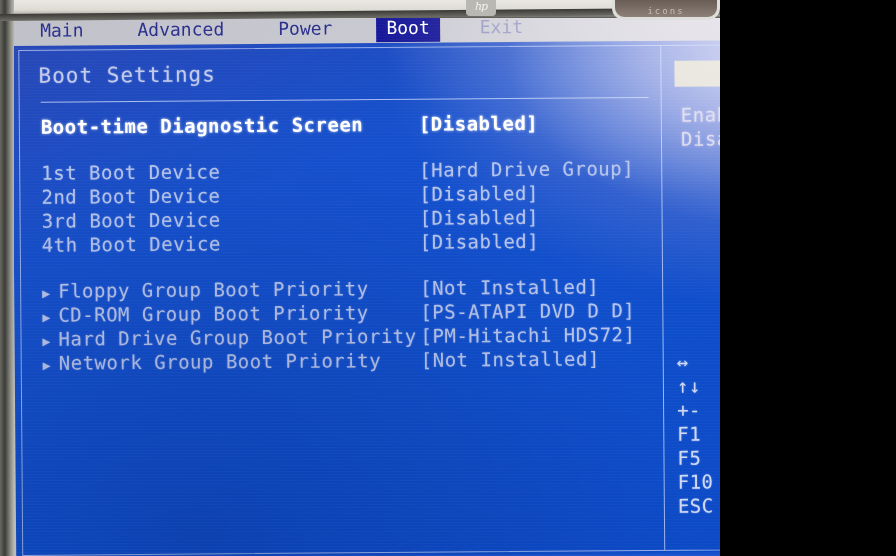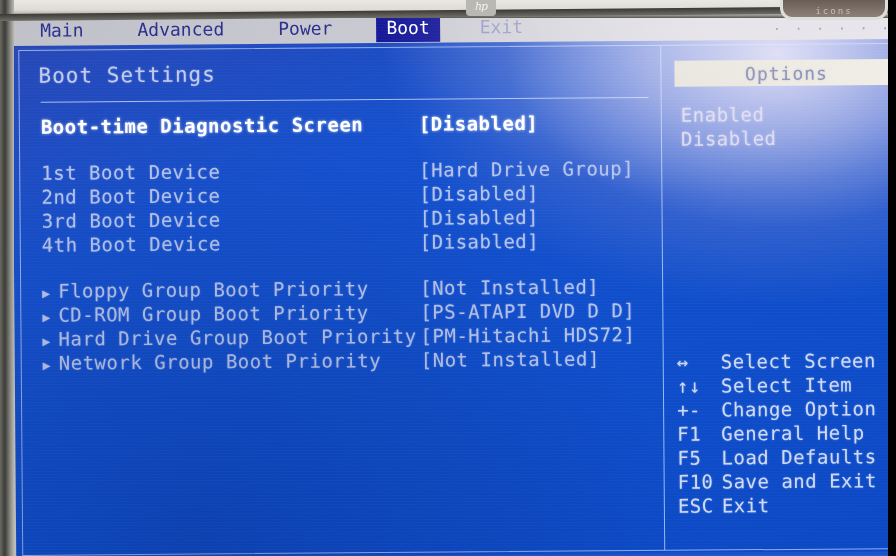--- a/index.html
+++ b/index.html
@@ -11,21 +11,21 @@
   body {
     width: 896px;
     height: 556px;
     overflow: hidden;
     font-family: "DejaVu Sans Mono", "Liberation Mono", monospace;
   }
 
   
   #photo {
     position: relative;
-    width: 888px;
+    width: 720px;
     height: 556px;
     overflow: hidden;
     background: #cfcfc9;
   }
 
   
   .bezel-left {
     position: absolute;
     left: 0; top: 0;
     width: 14px; height: 556px;

